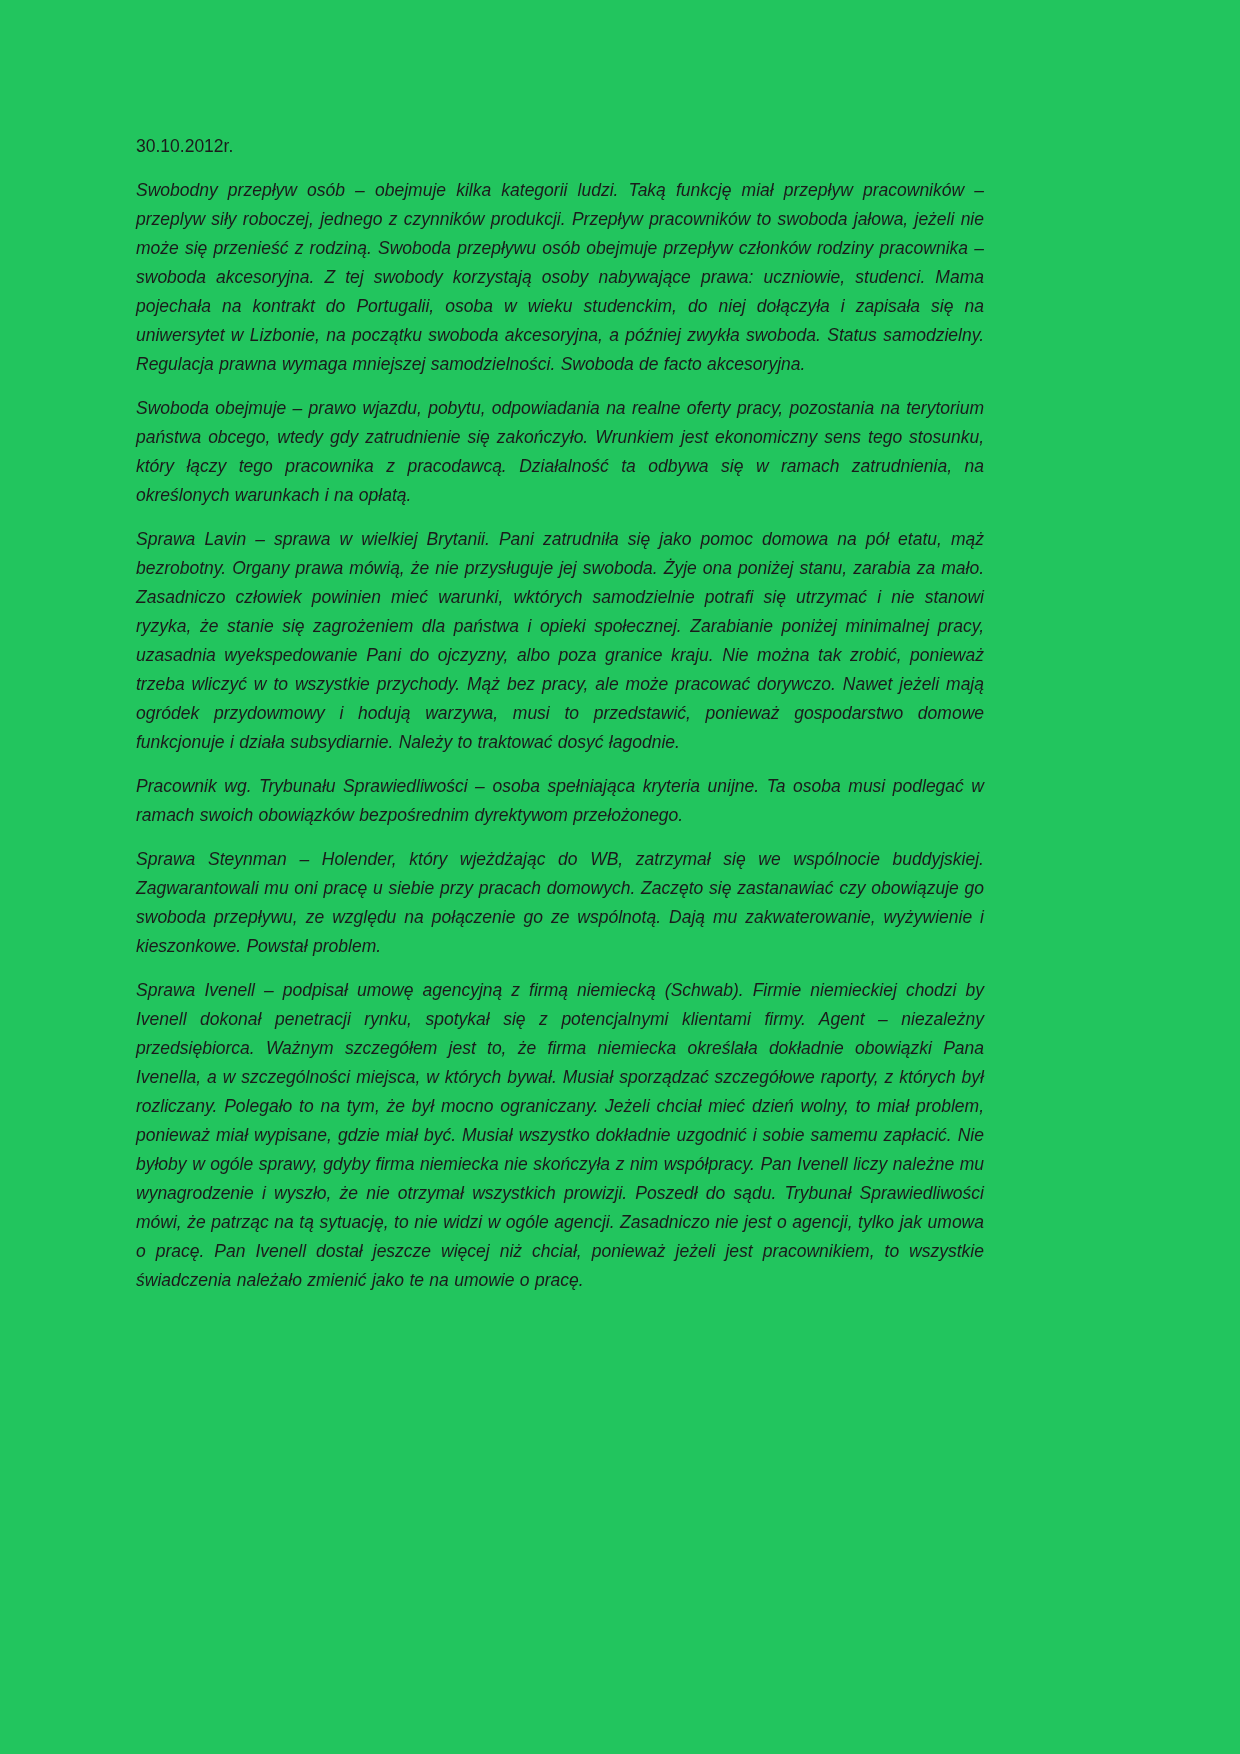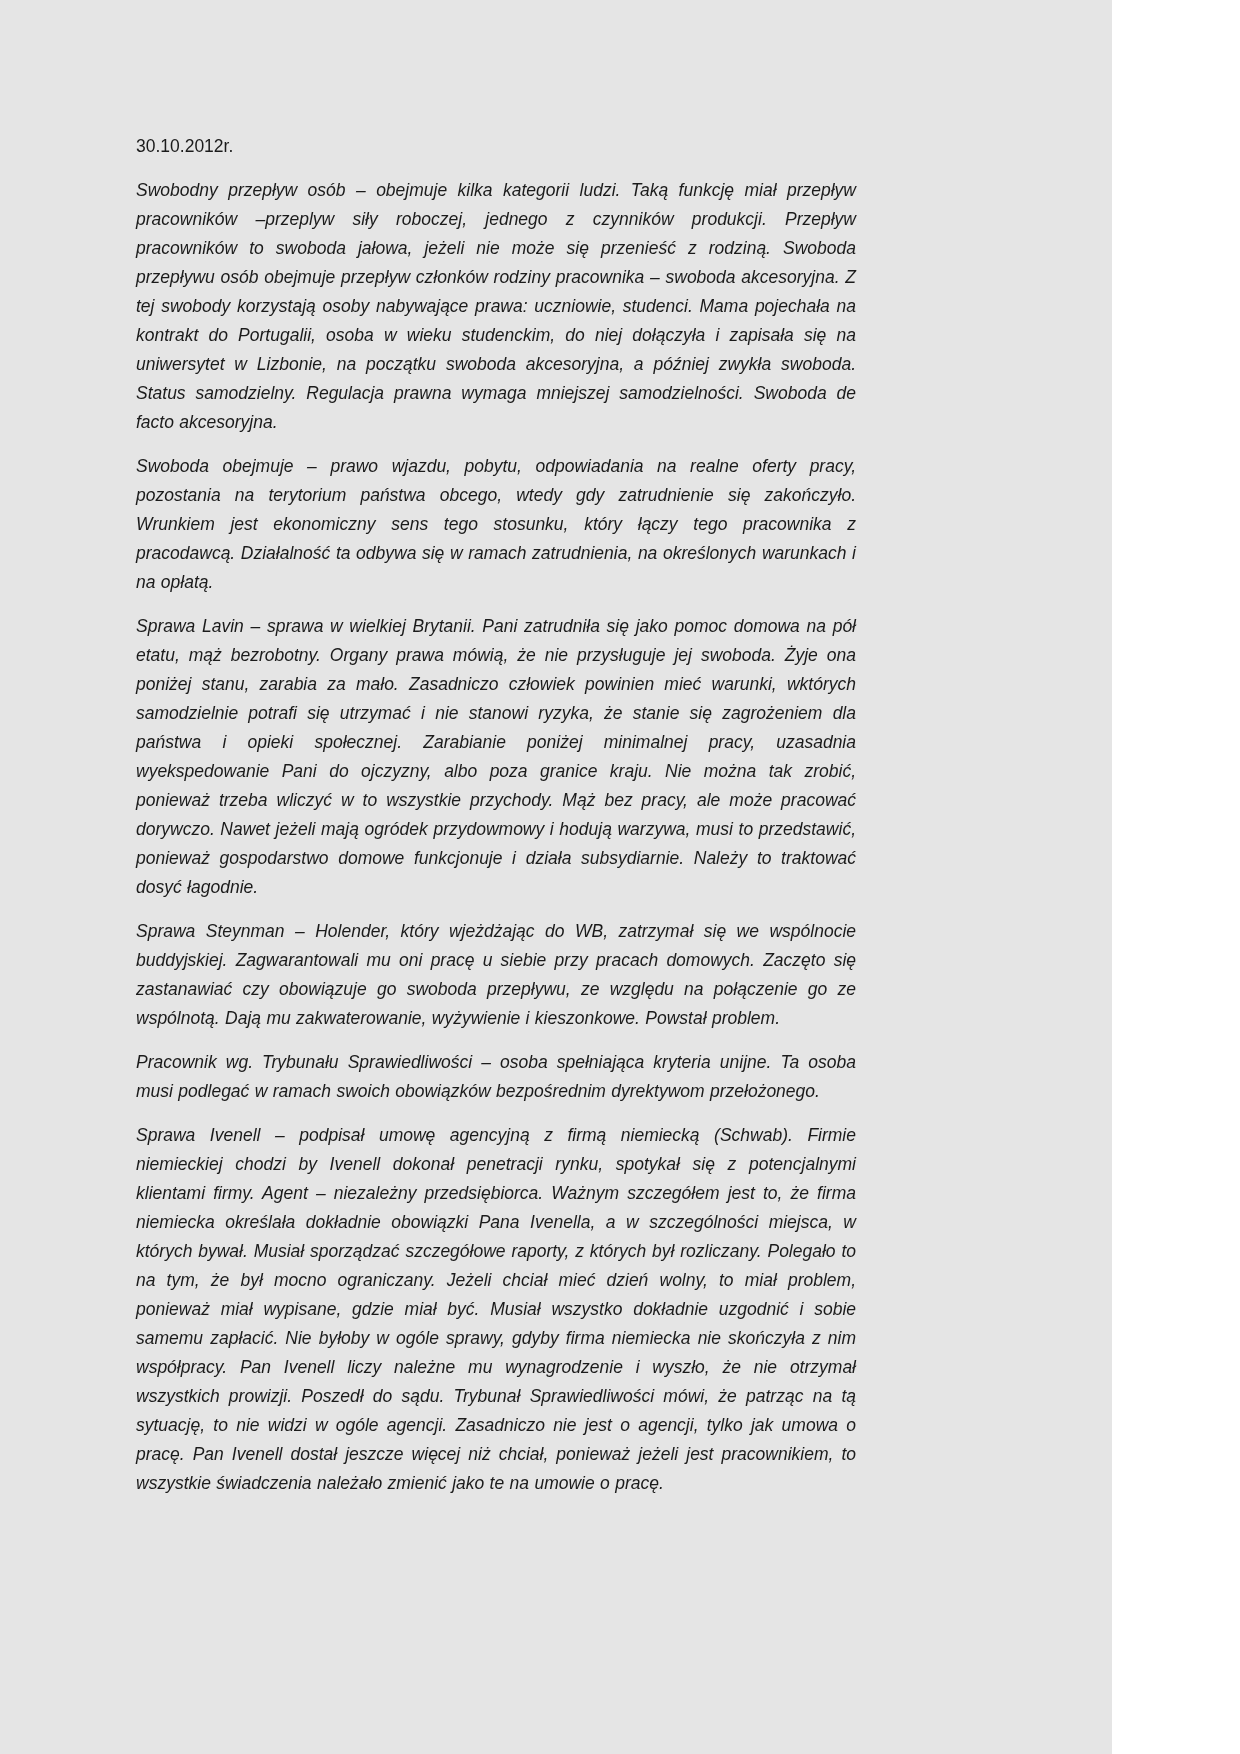--- a/index.html
+++ b/index.html
@@ -10,24 +10,24 @@
   body {
     width: 1240px;
     height: 1754px;
     font-family: "Liberation Sans", sans-serif;
     color: #1b1b1b;
     position: relative;
     overflow: hidden;
   }
   .page {
     box-sizing: border-box;
-    width: 1112px;
+    width: 1240px;
     min-height: 1754px;
     padding: 132px 256px 60px 136px;
-    background: #e5e5e5;
+    background: #22c55e;
   }
   .date-line {
     font-size: 17.5px;
     line-height: 29px;
     margin: 0 0 15px 0;
     text-align: left;
   }
   p.para {
     font-size: 17.5px;
     line-height: 29px;
@@ -43,18 +43,18 @@
 
 <div class="page">
   <p class="date-line">30.10.2012r.</p>
 
   <p class="para">Swobodny przepływ osób – obejmuje kilka kategorii ludzi. Taką funkcję miał przepływ pracowników –przeplyw siły roboczej, jednego z czynników produkcji. Przepływ pracowników to swoboda jałowa, jeżeli nie może się przenieść z rodziną. Swoboda przepływu osób obejmuje przepływ członków rodziny pracownika – swoboda akcesoryjna. Z tej swobody korzystają osoby nabywające prawa: uczniowie, studenci. Mama pojechała na kontrakt do Portugalii, osoba w wieku studenckim, do niej dołączyła i zapisała się na uniwersytet w Lizbonie, na początku swoboda akcesoryjna, a później zwykła swoboda. Status samodzielny. Regulacja prawna wymaga mniejszej samodzielności. Swoboda de facto akcesoryjna.</p>
 
   <p class="para">Swoboda obejmuje – prawo wjazdu, pobytu, odpowiadania na realne oferty pracy, pozostania na terytorium państwa obcego, wtedy gdy zatrudnienie się zakończyło. Wrunkiem jest ekonomiczny sens tego stosunku, który łączy tego pracownika z pracodawcą. Działalność ta odbywa się w ramach zatrudnienia, na określonych warunkach i na opłatą.</p>
 
   <p class="para">Sprawa Lavin – sprawa w wielkiej Brytanii. Pani zatrudniła się jako pomoc domowa na pół etatu, mąż bezrobotny. Organy prawa mówią, że nie przysługuje jej swoboda. Żyje ona poniżej stanu, zarabia za mało. Zasadniczo człowiek powinien mieć warunki, wktórych samodzielnie potrafi się utrzymać i nie stanowi ryzyka, że stanie się zagrożeniem dla państwa i opieki społecznej. Zarabianie poniżej minimalnej pracy, uzasadnia wyekspedowanie Pani do ojczyzny, albo poza granice kraju. Nie można tak zrobić, ponieważ trzeba wliczyć w to wszystkie przychody. Mąż bez pracy, ale może pracować dorywczo. Nawet jeżeli mają ogródek przydowmowy i hodują warzywa, musi to przedstawić, ponieważ gospodarstwo domowe funkcjonuje i działa subsydiarnie. Należy to traktować dosyć łagodnie.</p>
 
+  <p class="para">Pracownik wg. Trybunału Sprawiedliwości – osoba spełniająca kryteria unijne. Ta osoba musi podlegać w ramach swoich obowiązków bezpośrednim dyrektywom przełożonego.</p>
+
   <p class="para">Sprawa Steynman – Holender, który wjeżdżając do WB, zatrzymał się we wspólnocie buddyjskiej. Zagwarantowali mu oni pracę u siebie przy pracach domowych. Zaczęto się zastanawiać czy obowiązuje go swoboda przepływu, ze względu na połączenie go ze wspólnotą. Dają mu zakwaterowanie, wyżywienie i kieszonkowe. Powstał problem.</p>
-
-  <p class="para">Pracownik wg. Trybunału Sprawiedliwości – osoba spełniająca kryteria unijne. Ta osoba musi podlegać w ramach swoich obowiązków bezpośrednim dyrektywom przełożonego.</p>
 
   <p class="para">Sprawa Ivenell – podpisał umowę agencyjną z firmą niemiecką (Schwab). Firmie niemieckiej chodzi by Ivenell dokonał penetracji rynku, spotykał się z potencjalnymi klientami firmy. Agent – niezależny przedsiębiorca. Ważnym szczegółem jest to, że firma niemiecka określała dokładnie obowiązki Pana Ivenella, a w szczególności miejsca, w których bywał. Musiał sporządzać szczegółowe raporty, z których był rozliczany. Polegało to na tym, że był mocno ograniczany. Jeżeli chciał mieć dzień wolny, to miał problem, ponieważ miał wypisane, gdzie miał być. Musiał wszystko dokładnie uzgodnić i sobie samemu zapłacić. Nie byłoby w ogóle sprawy, gdyby firma niemiecka nie skończyła z nim współpracy. Pan Ivenell liczy należne mu wynagrodzenie i wyszło, że nie otrzymał wszystkich prowizji. Poszedł do sądu. Trybunał Sprawiedliwości mówi, że patrząc na tą sytuację, to nie widzi w ogóle agencji. Zasadniczo nie jest o agencji, tylko jak umowa o pracę. Pan Ivenell dostał jeszcze więcej niż chciał, ponieważ jeżeli jest pracownikiem, to wszystkie świadczenia należało zmienić jako te na umowie o pracę.</p>
 </div>
 
 </body></html>

